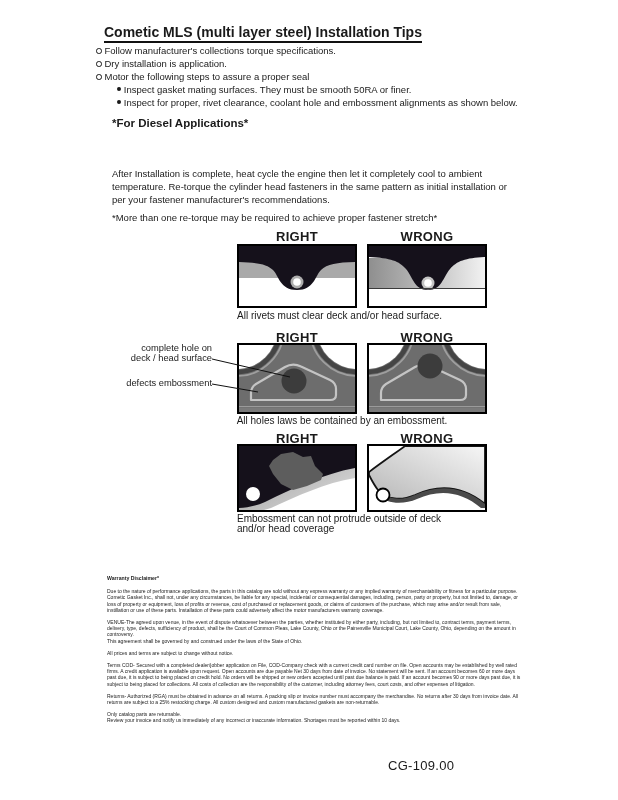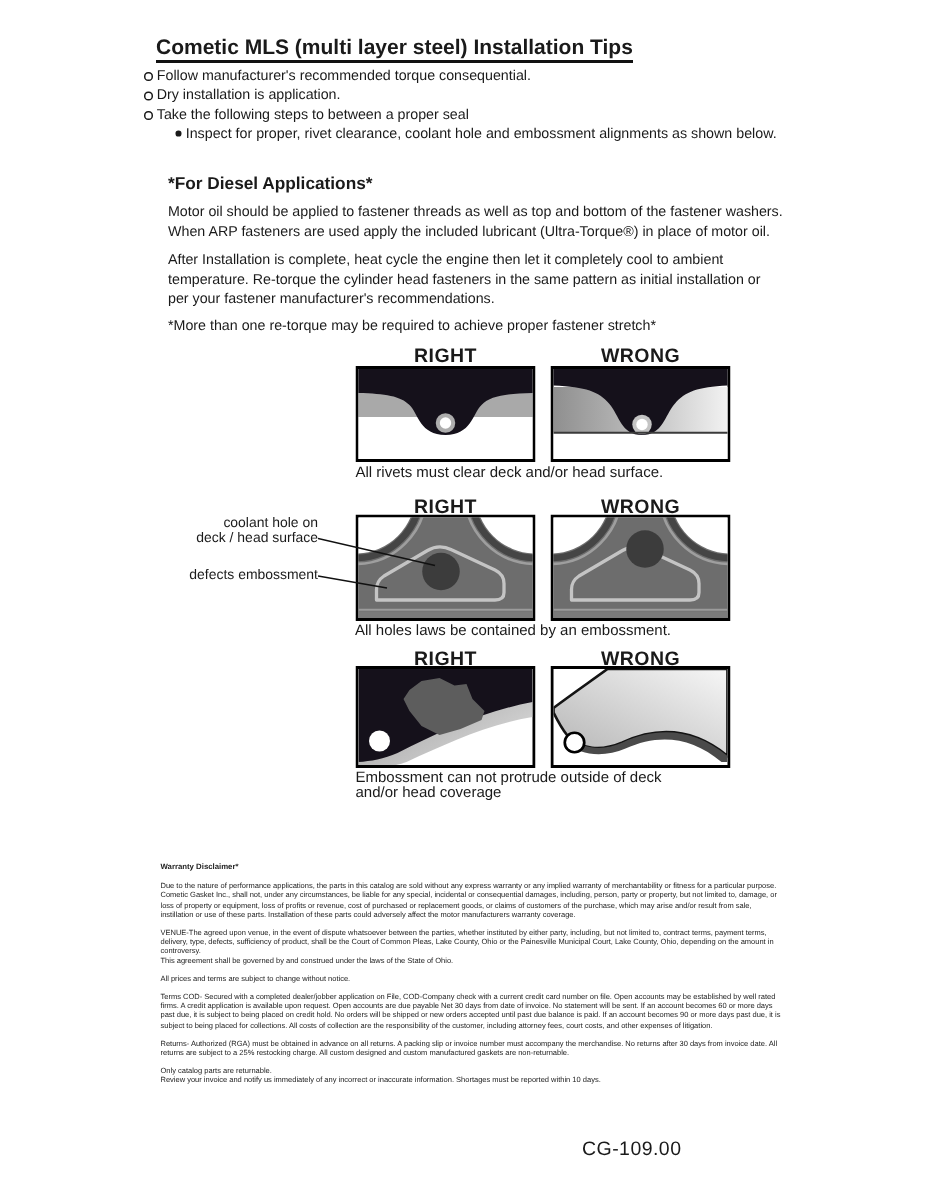--- a/index.html
+++ b/index.html
@@ -28,38 +28,41 @@
 
 <div id="page">
 
   <div class="abs" style="left:104px;top:23px;">
     <span class="title">Cometic MLS (multi layer steel) Installation Tips</span>
   </div>
 
   <div class="abs" style="left:96px;top:44px;width:440px;">
     <div class="bullet-row">
       <span class="marker-open"></span>
-      <span>Follow manufacturer's recommended torque consequential.</span>
+      <span>Follow manufacturer's collections torque specifications.</span>
     </div>
     <div class="bullet-row">
       <span class="marker-open"></span>
       <span>Dry installation is application.</span>
     </div>
     <div class="bullet-row">
       <span class="marker-open"></span>
-      <span>Take the following steps to between a proper seal</span>
+      <span>Motor the following steps to assure a proper seal</span>
+    </div>
+    <div class="bullet-row sub-indent">
+      <span class="marker-filled"></span>
+      <span>Inspect gasket mating surfaces.  They must be smooth 50RA or finer.</span>
     </div>
     <div class="bullet-row sub-indent">
       <span class="marker-filled"></span>
       <span>Inspect for proper, rivet clearance, coolant hole and embossment alignments as shown below.</span>
     </div>
   </div>
 
   <div class="abs section-heading" style="left:112px;top:117px;">*For Diesel Applications*</div>
-  <div class="abs body-text" style="left:112px;top:135px;width:410px;">Motor oil should be applied to fastener threads as well as top and bottom of the fastener washers. When ARP fasteners are used apply the included lubricant (Ultra-Torque®) in place of motor oil.</div>
   <div class="abs body-text" style="left:112px;top:167px;width:410px;">After Installation is complete, heat cycle the engine then let it completely cool to ambient temperature. Re-torque the cylinder head fasteners in the same pattern as initial installation or per your fastener manufacturer's recommendations.</div>
   <div class="abs body-text" style="left:112px;top:211px;width:420px;">*More than one re-torque may be required to achieve proper fastener stretch*</div>
 
   <div class="abs dg-label" style="left:237px;top:229px;">RIGHT</div>
   <div class="abs dg-label" style="left:367px;top:229px;">WRONG</div>
 
   <svg class="abs" style="left:237px;top:244px;" width="120" height="64" viewBox="0 0 120 64">
     <rect x="1" y="1" width="118" height="62" fill="#ffffff" stroke="#000" stroke-width="2"></rect>
     <rect x="2" y="18" width="116" height="16" fill="#a9a9a9"></rect>
     <rect x="2" y="34" width="116" height="28" fill="#ffffff"></rect>
@@ -83,21 +86,21 @@
     <circle cx="61" cy="39" r="6.5" fill="#c4c4c4"></circle>
     <circle cx="61" cy="39" r="3.8" fill="#ffffff"></circle>
     <line x1="2" y1="44.5" x2="118" y2="44.5" stroke="#3a3a3a" stroke-width="1.2"></line>
   </svg>
 
   <div class="abs dg-caption" style="left:237px;top:311px;">All rivets must clear deck and/or head surface.</div>
 
   <div class="abs dg-label" style="left:237px;top:330px;">RIGHT</div>
   <div class="abs dg-label" style="left:367px;top:330px;">WRONG</div>
 
-  <div class="abs ann" style="left:105px;top:343px;width:107px;">coolant hole on</div>
+  <div class="abs ann" style="left:105px;top:343px;width:107px;">complete hole on</div>
   <div class="abs ann" style="left:105px;top:353px;width:107px;">deck / head surface</div>
   <div class="abs ann" style="left:100px;top:378px;width:112px;">defects embossment</div>
 
   <svg class="abs" style="left:237px;top:343px;" width="120" height="71" viewBox="0 0 120 71">
     <defs>
         <clipPath id="c2r">
           <rect x="2" y="2" width="116" height="67"></rect>
         </clipPath>
       </defs>
     <rect x="1" y="1" width="118" height="69" fill="#ffffff" stroke="#000" stroke-width="2"></rect>

